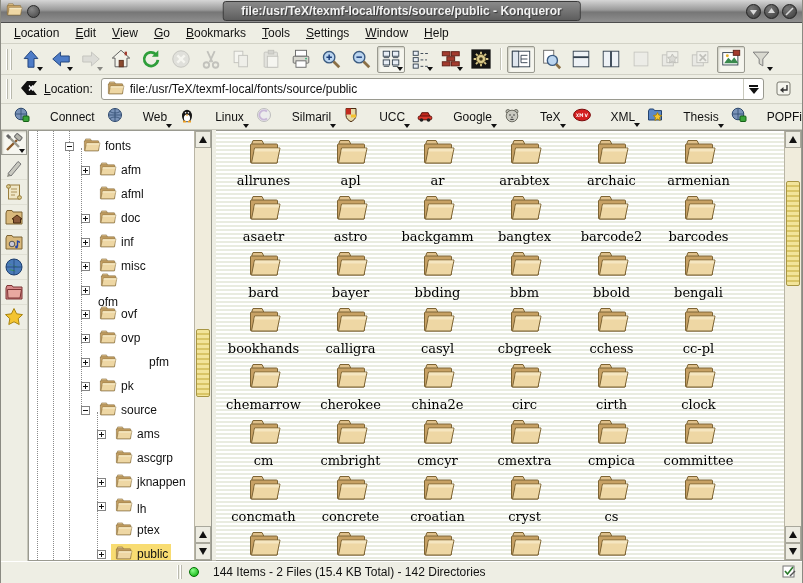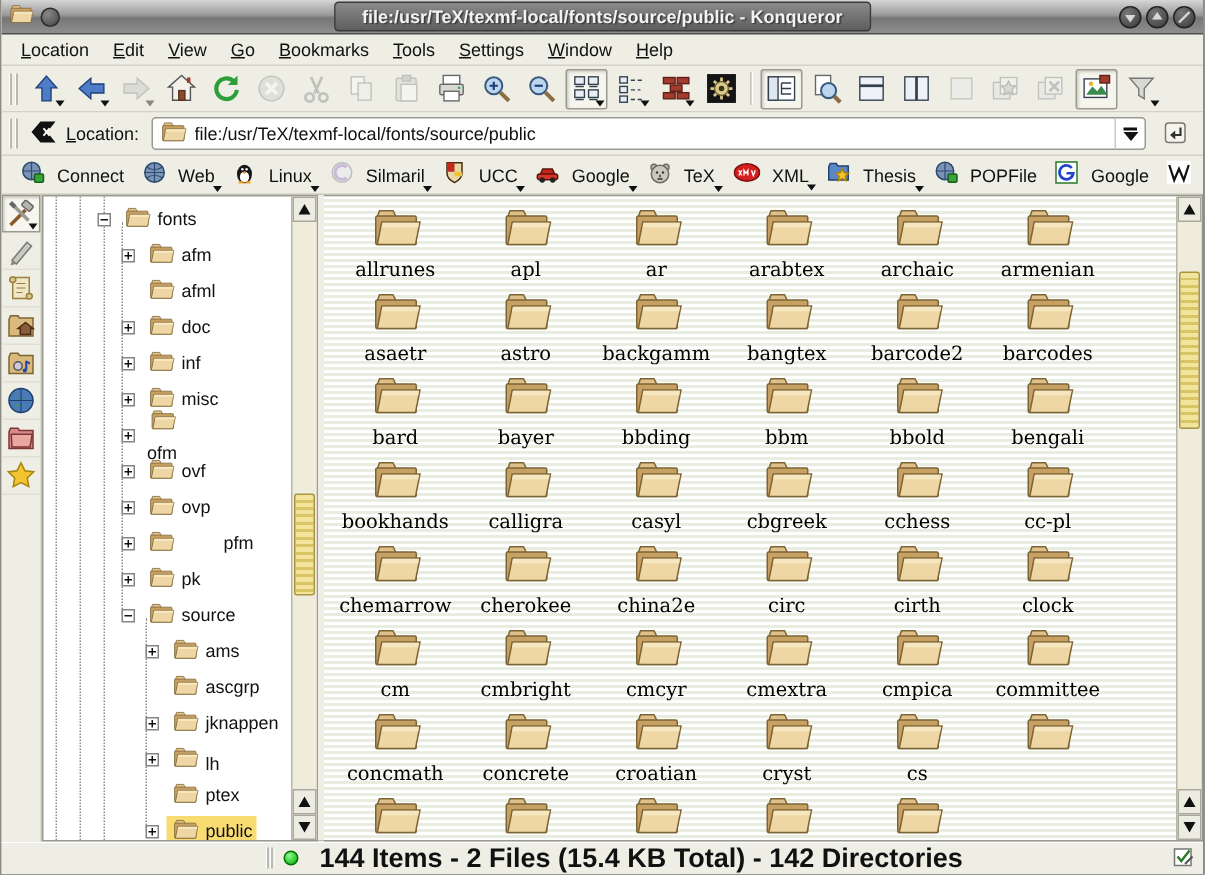--- a/index.html
+++ b/index.html
@@ -49,21 +49,21 @@
   .combobox{flex:1;height:22px;background:#fff;border:1px solid #9a9a90;border-radius:3px;
     display:flex;align-items:center;padding-left:4px;gap:5px;position:relative;}
   .combo-text{flex:1;font-size:12px;white-space:nowrap;overflow:hidden;}
   .combo-drop{width:20px;height:20px;border-left:1px solid #c9c9bd;display:flex;flex-direction:column;
     align-items:center;justify-content:center;gap:1px;}
   .combo-drop .bar{width:9px;height:2px;background:#111;}
   .combo-drop .tri{width:0;height:0;border-left:5px solid transparent;border-right:5px solid transparent;border-top:6px solid #111;}
   .go-btn{width:24px;height:24px;margin:0 6px 0 4px;display:flex;align-items:center;justify-content:center;}
   
   .bookbar{height:26px;border-bottom:1px solid #c6c6ba;padding-left:2px;}
-  .bm-item{display:flex;align-items:center;gap:8px;padding:2px 5px;position:relative;margin-right:2px;white-space:nowrap;}
+  .bm-item{display:flex;align-items:center;gap:20px;padding:2px 5px;position:relative;margin-right:2px;white-space:nowrap;}
   .bm-item .caret{position:absolute;right:0;bottom:0;width:0;height:0;
     border-left:3.5px solid transparent;border-right:3.5px solid transparent;border-top:4px solid #111;}
   
   .body{display:flex;height:431px;}
   .iconstrip{width:27px;background:#eeeee4;border-right:1px solid #c6c6ba;display:flex;flex-direction:column;}
   .strip-btn{width:26px;height:25px;display:flex;align-items:center;justify-content:center;
     position:relative;border-bottom:1px solid #e0e0d4;}
   .strip-btn.pressed{background:#f7f7f0;border:1px solid #9a9a90;box-shadow:inset 1px 1px 2px #c9c9bd;}
   .strip-btn .caret{position:absolute;right:1px;bottom:1px;width:0;height:0;
     border-left:3.5px solid transparent;border-right:3.5px solid transparent;border-top:4px solid #111;}
@@ -94,21 +94,21 @@
   .thumb{position:absolute;left:1px;width:14px;border:1px solid #a89643;border-radius:2px;
     background:repeating-linear-gradient(#f2e49a 0 3px,#d9c566 3px 5px);}
   
   .statusbar{height:21px;display:flex;align-items:center;background:#eeeee4;
     border-top:1px solid #fff;box-shadow:0 -1px 0 #b9b9ad;}
   .sb-left{width:176px;height:100%;}
   .sb-grip{width:6px;height:70%;margin-right:6px;
     background:repeating-linear-gradient(90deg,#fff 0 1px,#b9b9ad 1px 2px,transparent 2px 3px);}
   .led{width:10px;height:10px;border-radius:50%;margin-right:14px;
     background:radial-gradient(circle at 35% 30%,#8cff8c,#00a800);border:1px solid #007000;}
-  .sb-text{font-size:18px;font-weight:bold;}
+  .sb-text{font-size:12px;}
   .sb-right{margin-left:auto;padding-right:6px;}
 </style>
 </head>
 <body>
 
 <div class="window">
 
   <div class="titlebar">
     <div class="tb-left">
       <span id="tb-folder-icon"><svg width="18" height="15" viewBox="0 0 36 30">

